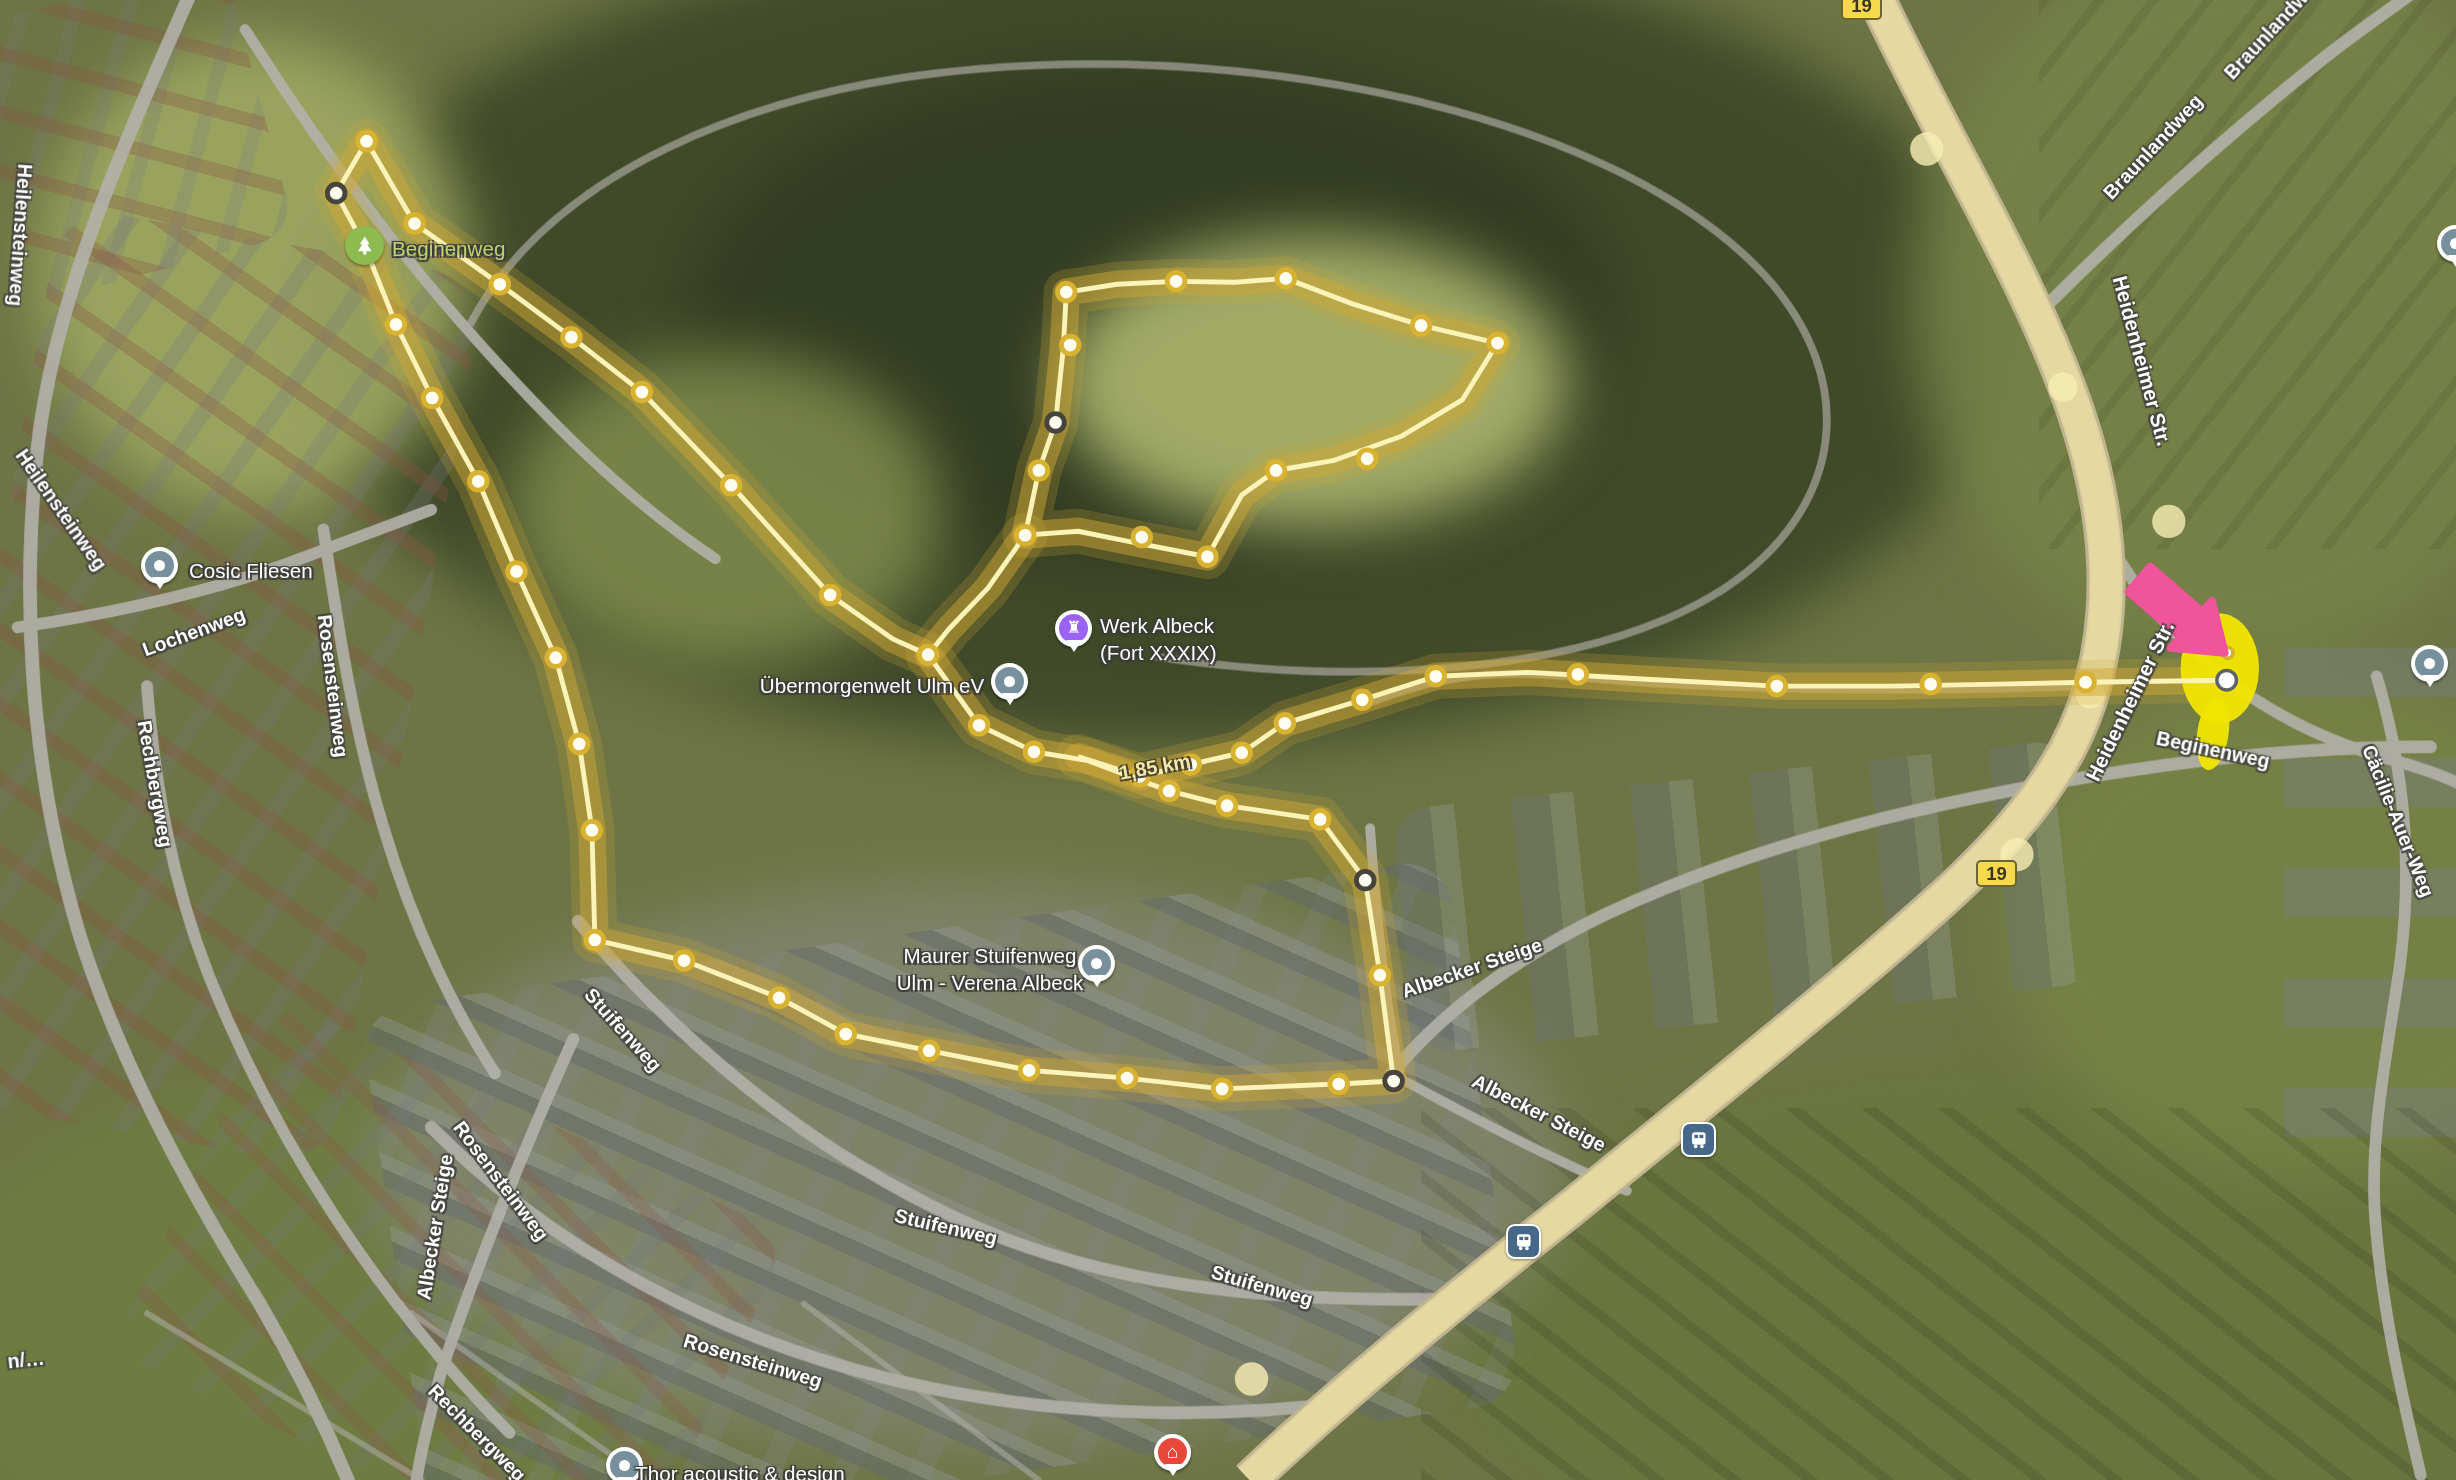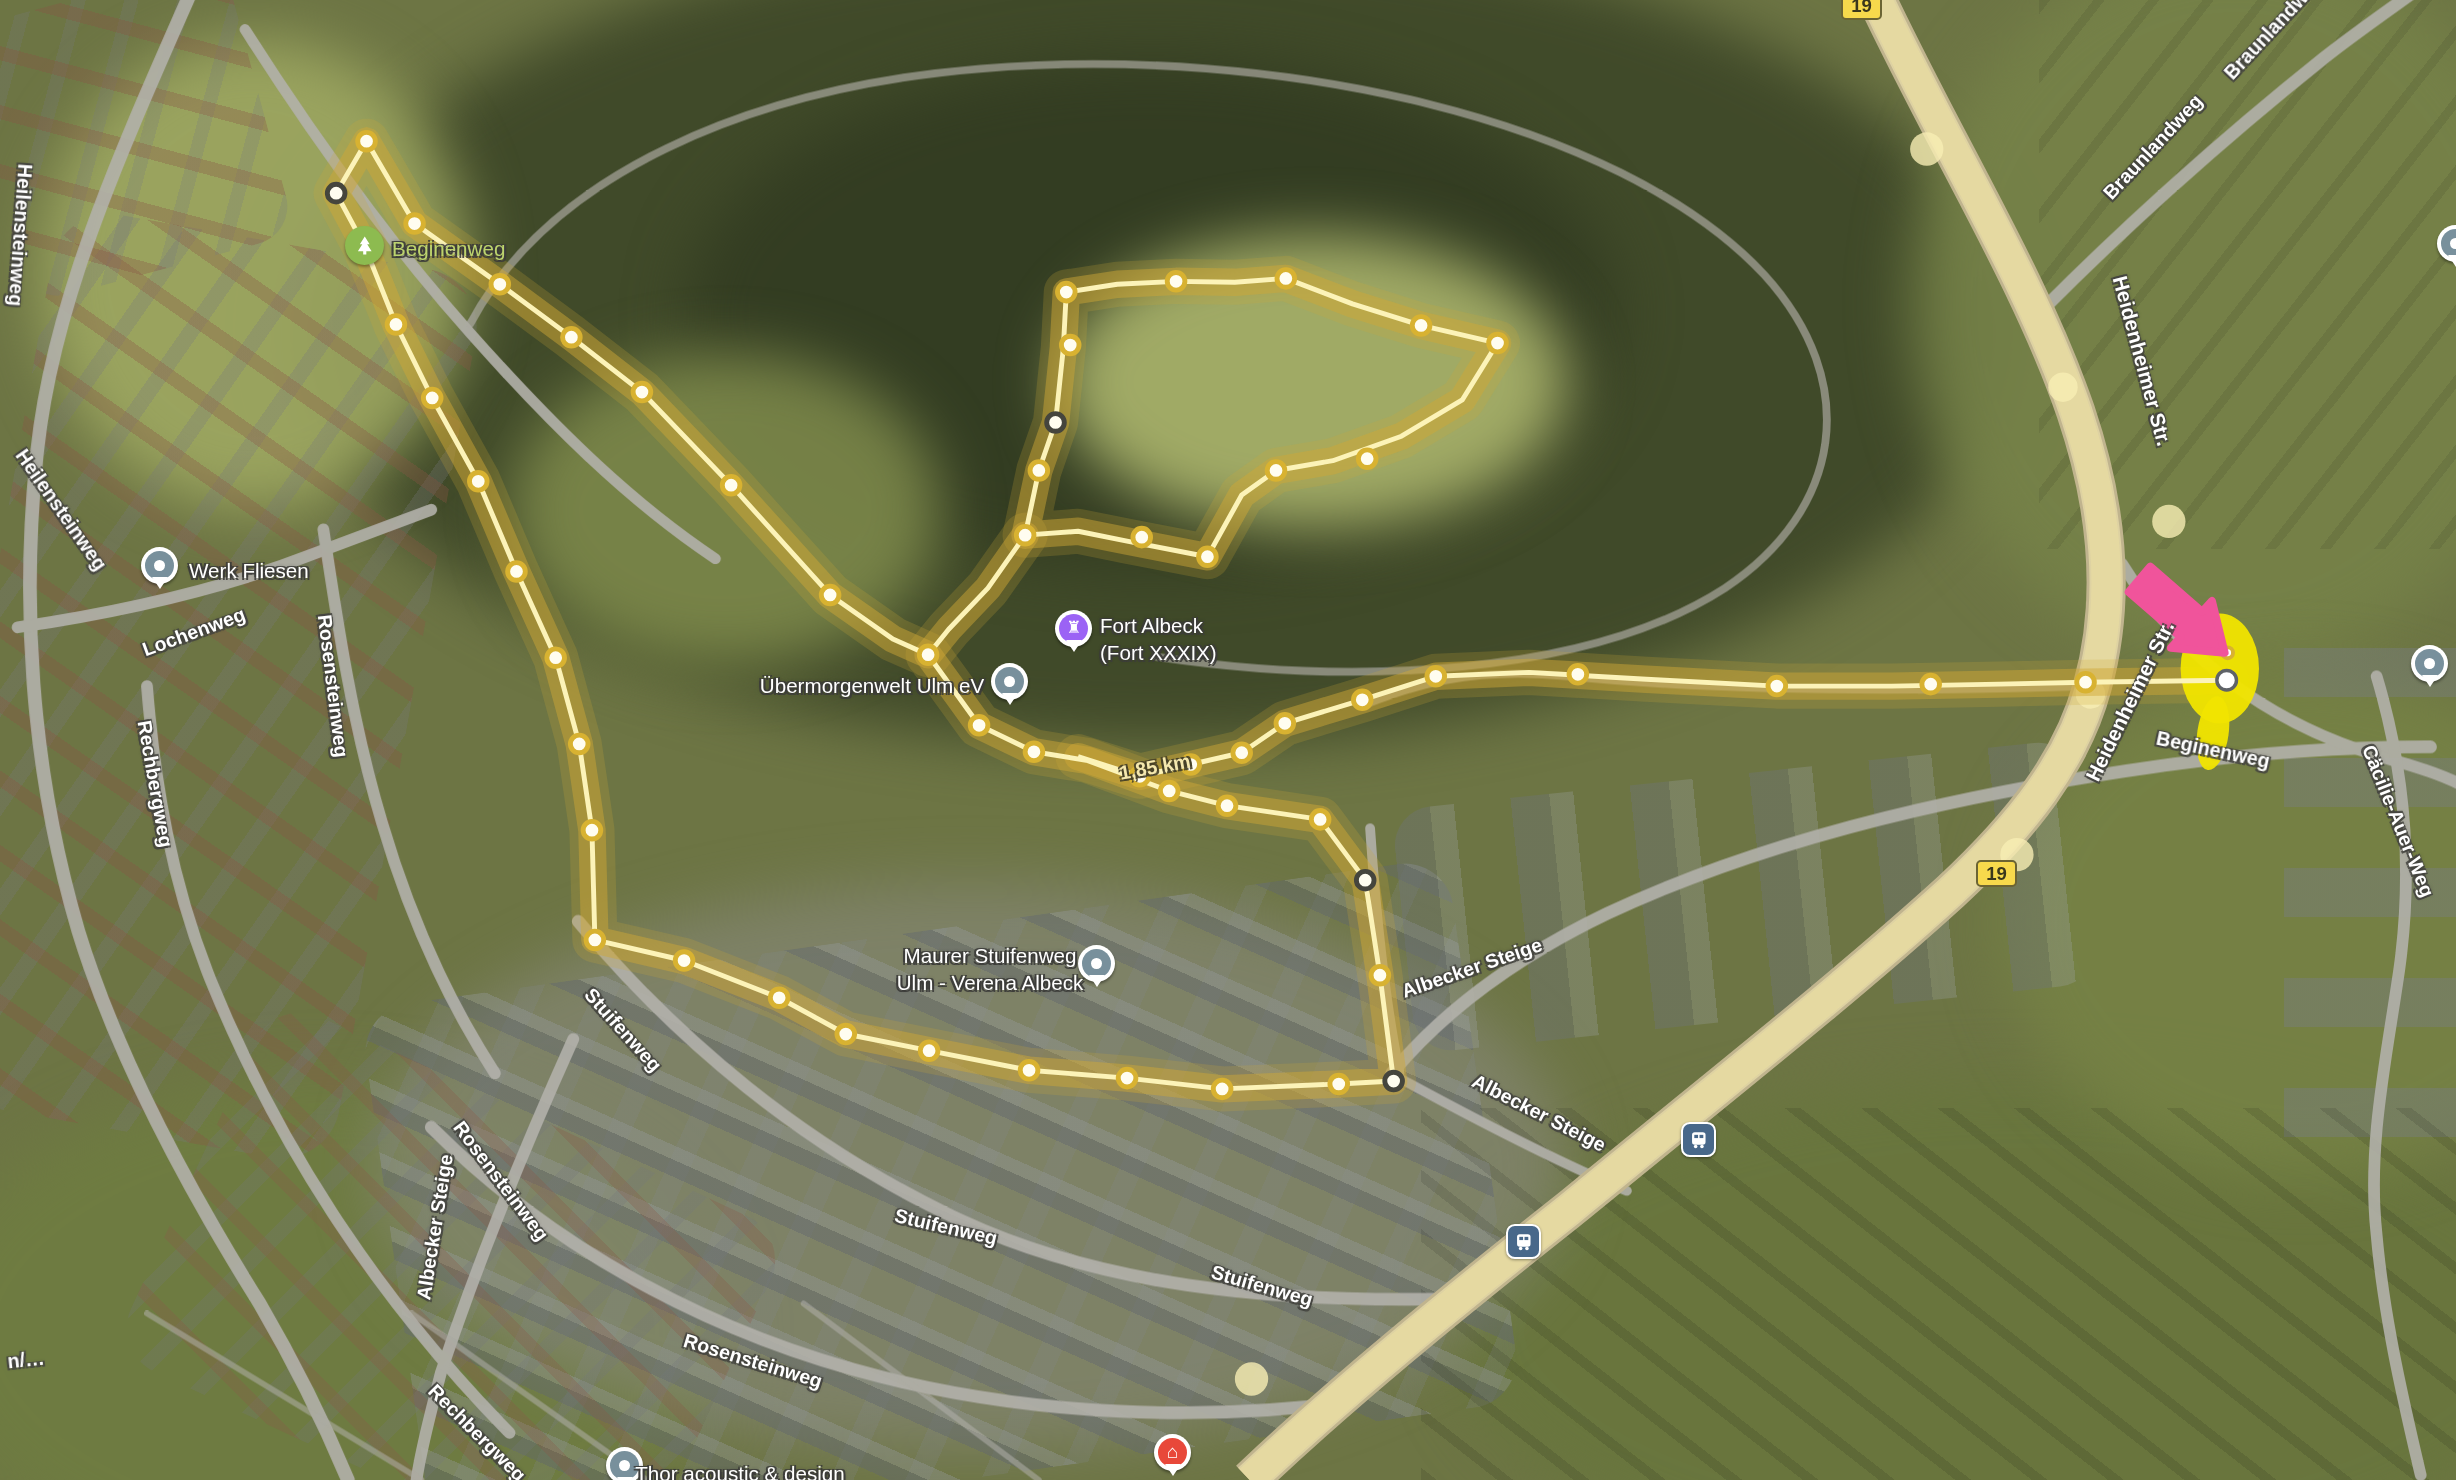--- a/index.html
+++ b/index.html
@@ -227,27 +227,27 @@
       <path d="M12 2.5 L17 10.5 H14.5 L19 17.5 H13.6 V21 H10.4 V17.5 H5 L9.5 10.5 H7 Z" fill="#fff"></path>
     </svg>
   </div>
   <div class="poi-label green-label" style="left:392px;top:237px;">Beginenweg</div>
 
   <div class="pin" style="left:141px;top:547px;">
     <div class="inner" style="background:#78909c;">
         <div class="dot"></div>
       </div>
   </div>
-  <div class="poi-label" style="left:189px;top:559px;">Werk Fliesen</div>
+  <div class="poi-label" style="left:189px;top:559px;">Cosic Fliesen</div>
 
   <div class="pin" style="left:1055px;top:610px;">
     <div class="inner" style="background:#9b63f5;font-size:16.7px;line-height:1;">♜</div>
   </div>
   <div class="poi-label" style="left:1100px;top:612px;line-height:27.4px;">
-    <div>Fort Albeck</div>
+    <div>Werk Albeck</div>
     <div>(Fort XXXIX)</div>
   </div>
 
   <div class="pin" style="left:991px;top:663px;">
     <div class="inner" style="background:#78909c;">
         <div class="dot"></div>
       </div>
   </div>
   <div class="poi-label" style="left:872px;top:674px;transform:translateX(-50%);">Übermorgenwelt Ulm eV</div>
 

